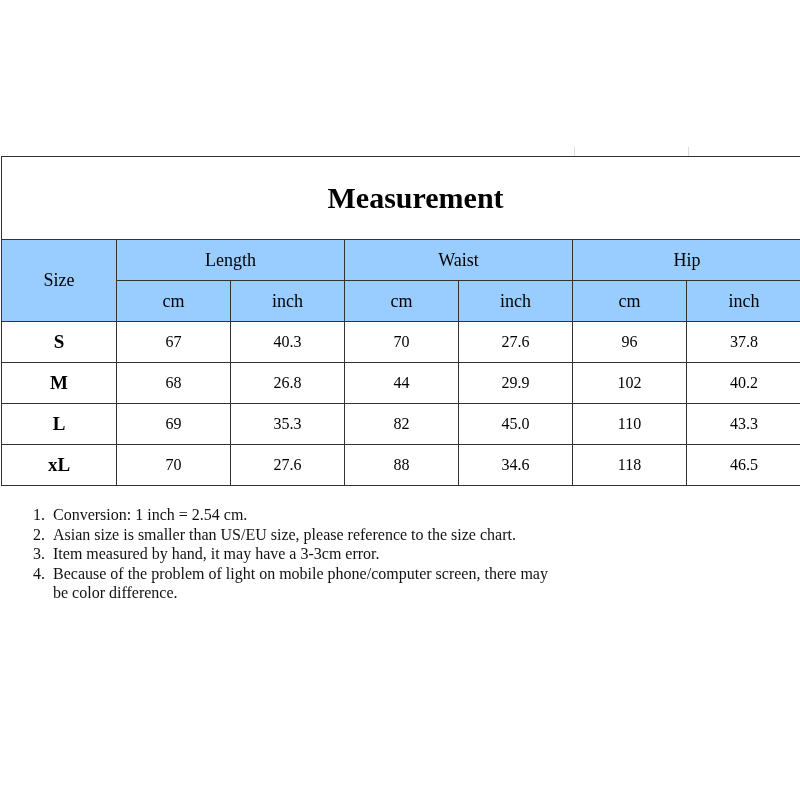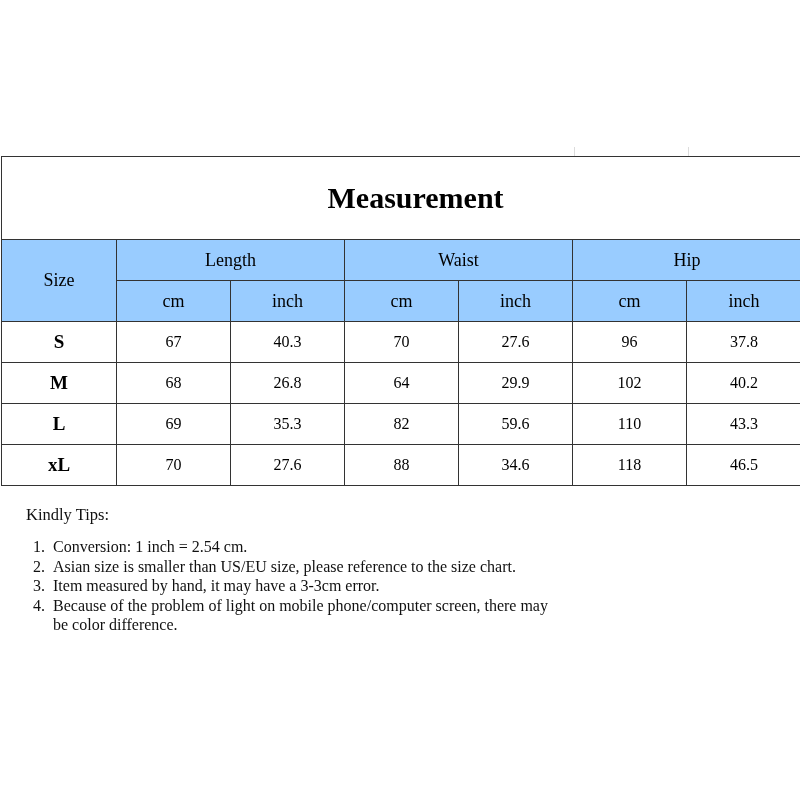--- a/index.html
+++ b/index.html
@@ -71,48 +71,47 @@
       <td>40.3</td>
       <td>70</td>
       <td>27.6</td>
       <td>96</td>
       <td>37.8</td>
     </tr>
     <tr class="row">
       <td class="size-lbl">M</td>
       <td>68</td>
       <td>26.8</td>
-      <td>64</td>
+      <td>44</td>
       <td>29.9</td>
       <td>102</td>
       <td>40.2</td>
     </tr>
     <tr class="row">
       <td class="size-lbl">L</td>
       <td>69</td>
       <td>35.3</td>
       <td>82</td>
-      <td>59.6</td>
+      <td>45.0</td>
       <td>110</td>
       <td>43.3</td>
     </tr>
     <tr class="row">
       <td class="size-lbl">xL</td>
       <td>70</td>
       <td>27.6</td>
       <td>88</td>
       <td>34.6</td>
       <td>118</td>
       <td>46.5</td>
     </tr>
   </tbody>
     </table>
 </div>
 
 <div class="tips">
-  <p class="tips-title">Kindly Tips:</p>
   <ol>
     <li>Conversion: 1 inch = 2.54 cm.</li>
     <li>Asian size is smaller than US/EU size, please reference to the size chart.</li>
     <li>Item measured by hand, it may have a 3-3cm error.</li>
     <li>Because of the problem of light on mobile phone/computer screen, there may be color difference.</li>
   </ol>
 </div>
 
 </body></html>

